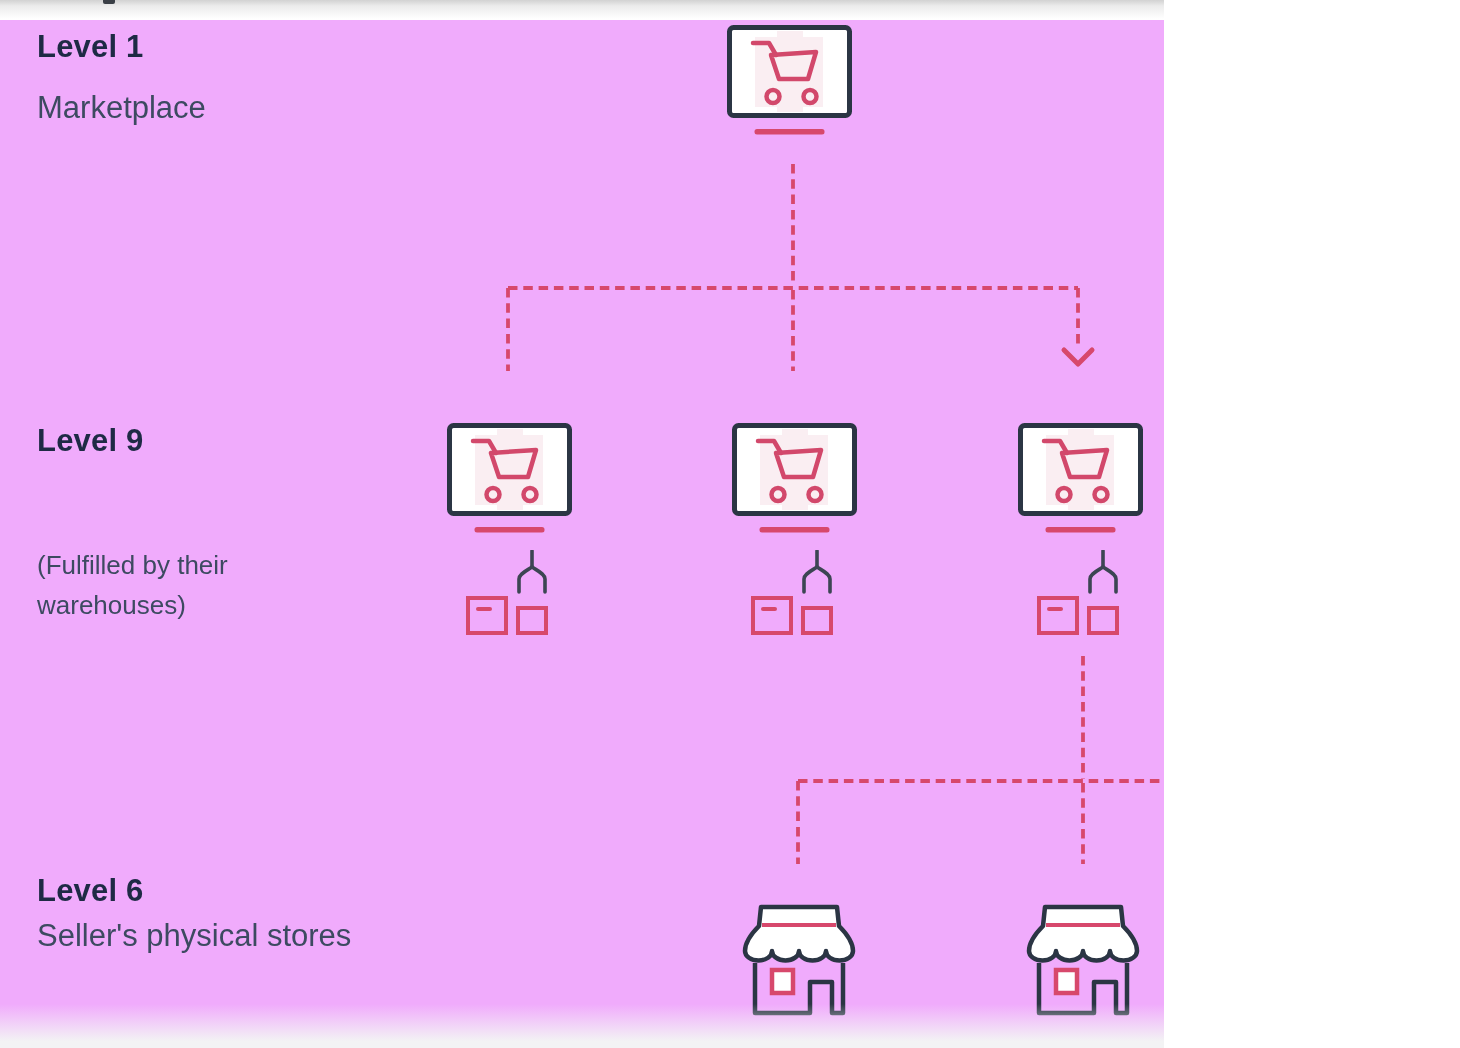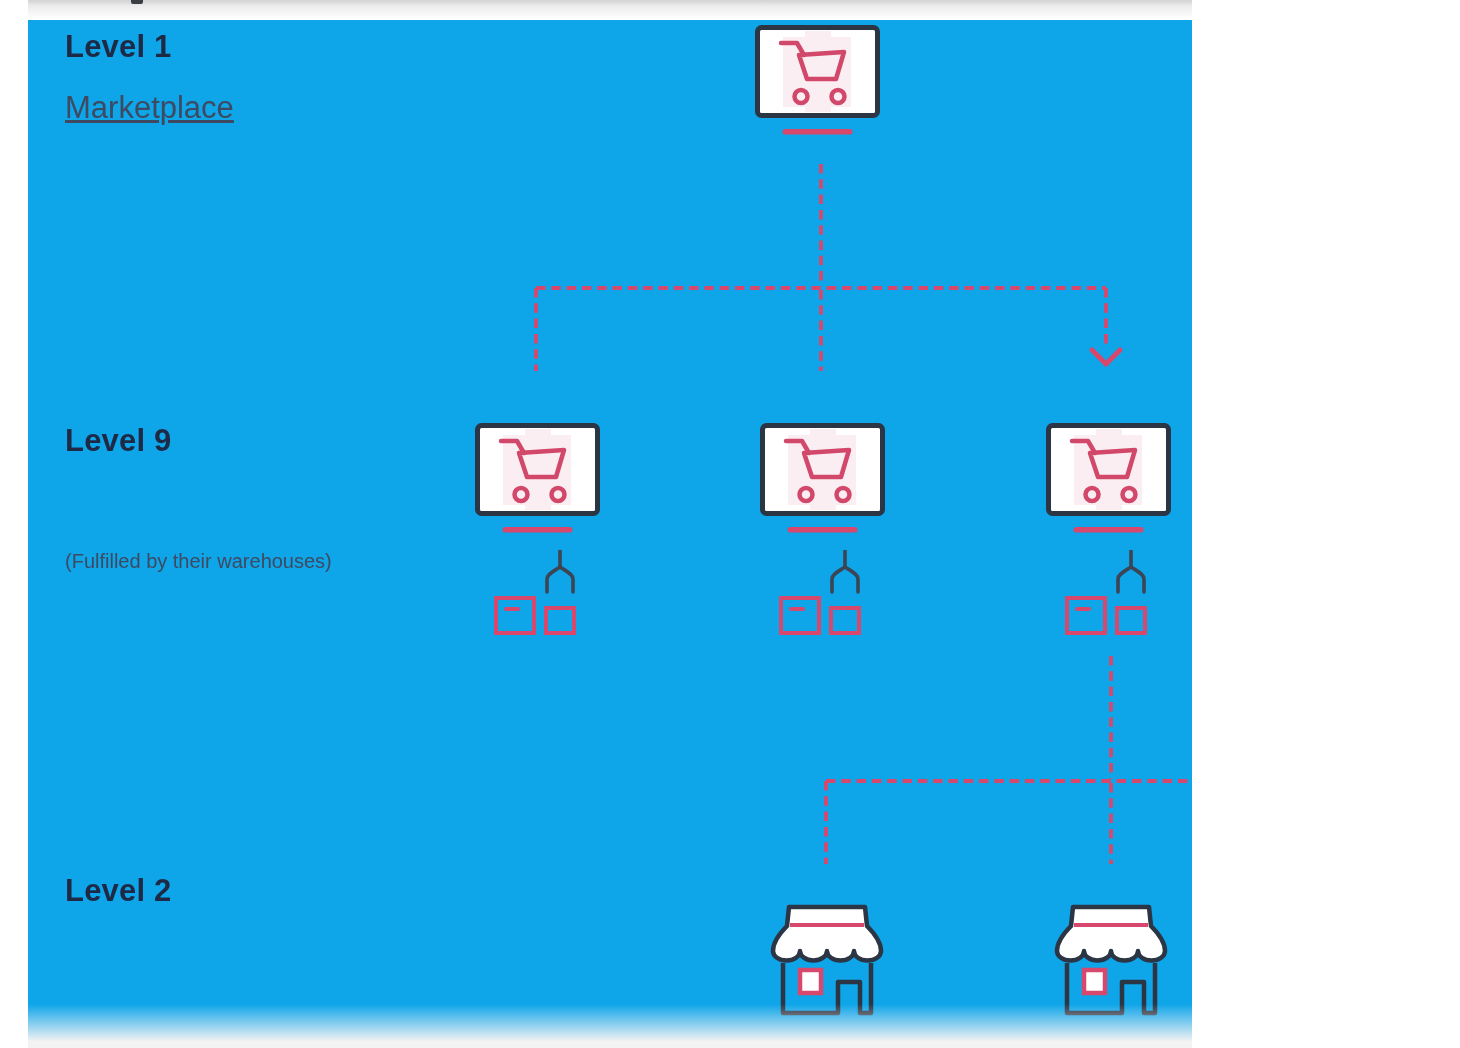--- a/index.html
+++ b/index.html
@@ -1,48 +1,47 @@
 <!DOCTYPE html>
 <html><head>
 <meta charset="utf-8">
 <style>
   html, body { margin: 0; padding: 0; background: #ffffff; }
   .canvas {
     position: relative;
     width: 1164px;
     height: 1048px;
-    background: #0ea5e9;
+    background: #f0abfc;
     overflow: hidden;
     font-family: "Liberation Sans", sans-serif;
-    margin-left: 28px;
   }
   .top-edge {
     position: absolute; left: 0; top: 0; width: 1460px; height: 20px;
     background: linear-gradient(to bottom, #d2d2d2 0%, #ececec 30%, #ffffff 95%);
   }
   .top-notch {
     position: absolute; left: 103px; top: 0; width: 12px; height: 4px;
     background: #3a3f46; border-radius: 0 0 2px 2px;
   }
   .bottom-edge {
     position: absolute; left: 0; bottom: 0; width: 1460px; height: 44px;
     background: linear-gradient(to bottom, rgba(243,243,244,0) 0%, #f3f3f4 85%);
   }
   .label-group { position: absolute; left: 37px; }
   .lvl-title {
     font-size: 31px; font-weight: 700; color: #1e2a45;
     line-height: 38px; letter-spacing: 0.2px;
   }
   .lvl-sub {
     position: absolute; left: 37px;
-    font-size: 31px; font-weight: 400; color: #3d4a61; line-height: 38px; text-decoration: underline;
+    font-size: 31px; font-weight: 400; color: #3d4a61; line-height: 38px;
   }
   .lvl-note {
     position: absolute; left: 37px; width: 272px;
-    font-size: 20px; font-weight: 400; color: #3d4a61; line-height: 32px;
+    font-size: 26px; font-weight: 400; color: #3d4a61; line-height: 40px;
   }
   svg.scene { position: absolute; left: 0; top: 0; }
 </style>
 </head>
 <body>
 
 <div class="canvas">
 
   <div class="top-edge"></div>
   <div class="top-notch"></div>
@@ -51,22 +50,23 @@
     <div class="lvl-title">Level 1</div>
   </div>
   <div class="lvl-sub" style="top:89px;">Marketplace</div>
 
   <div class="label-group" style="top:422px;">
     <div class="lvl-title">Level 9</div>
   </div>
   <div class="lvl-note" style="top:545px;">(Fulfilled by their warehouses)</div>
 
   <div class="label-group" style="top:872px;">
-    <div class="lvl-title">Level 2</div>
+    <div class="lvl-title">Level 6</div>
   </div>
+  <div class="lvl-sub" style="top:917px;">Seller's physical stores</div>
 
   <svg class="scene" width="1460" height="1048" viewBox="0 0 1460 1048">
     <defs>
 
       <symbol id="sym-monitor-cart" viewBox="0 0 125 112">
         <rect x="2.5" y="2.5" width="120" height="88" rx="4" fill="#ffffff" stroke="#2b3544" stroke-width="5"></rect>
         <rect x="28" y="12" width="68" height="70" fill="#faeef2"></rect>
         <rect x="50" y="6" width="26" height="81" fill="#faeef2"></rect>
         <g fill="none" stroke="#d2486b" stroke-width="4.5" stroke-linecap="round" stroke-linejoin="round">
           <path d="M 26 18 H 42 L 49 30"></path>

